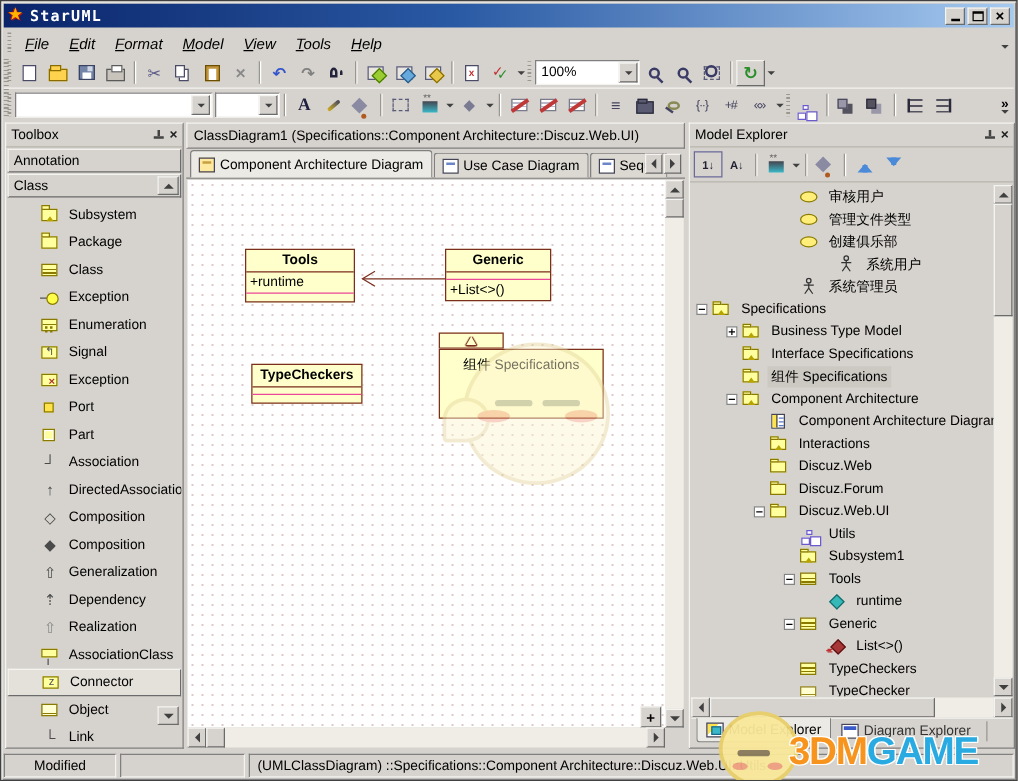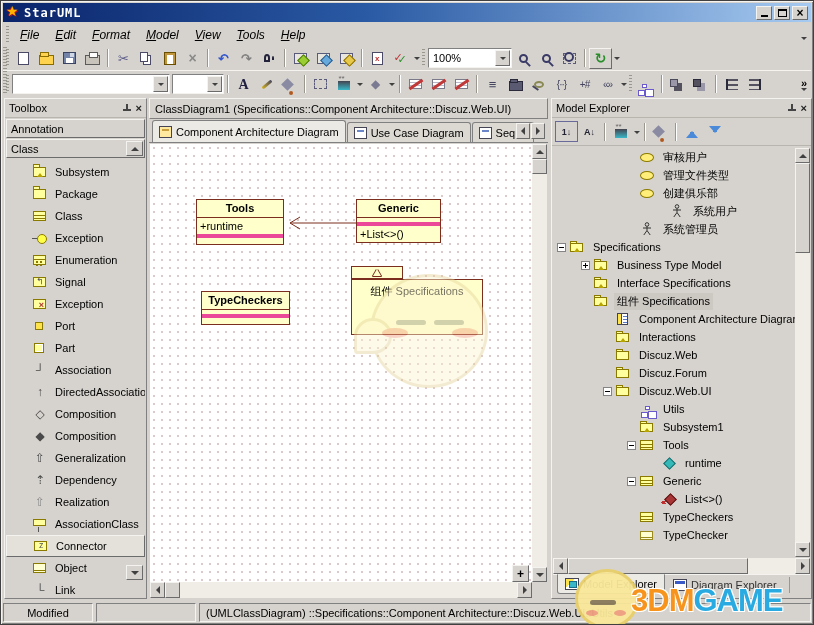--- a/index.html
+++ b/index.html
@@ -167,21 +167,21 @@
   .vthumb{position:absolute;left:0;top:15px;width:15px;height:64px;}
   .vbtm{position:absolute;bottom:0;}
   .hscroll{position:absolute;left:1px;right:16px;bottom:1px;height:16px;background:#efede6;display:flex;}
   .hscroll .sbtn{width:15px;height:16px;flex:none;}
   .hthumb{width:70px;height:16px;}
   .hspace{flex:1;}
   .panbtn{position:absolute;right:19px;bottom:17px;width:17px;height:17px;font-weight:bold;font-size:12px;}
   
   .uml{position:absolute;background:#ffffcc;border:1px solid #7b2e1d;}
   .uml .nm{font-weight:bold;text-align:center;padding:2px 2px 3px;border-bottom:1px solid #7b2e1d;}
-  .uml .cpt{border-bottom:4px solid #ec4899;padding:2px 3px;min-height:6px;}
+  .uml .cpt{border-bottom:1px solid #ec4899;padding:2px 3px;min-height:6px;}
   .uml .cpt:last-child{border-bottom:none;}
   .pkg-tab{position:absolute;background:#ffffcc;border:1px solid #7b2e1d;display:flex;align-items:center;justify-content:center;}
   .pkg-tri{width:0;height:0;border:4px solid transparent;border-bottom:7px solid #ffffcc;position:relative;margin-top:-4px;
      filter:drop-shadow(0 1px 0 #7b2e1d) drop-shadow(1px 0 0 #7b2e1d) drop-shadow(-1px 0 0 #7b2e1d);}
   .pkg-body{position:absolute;background:#ffffcc;border:1px solid #7b2e1d;padding-top:4px;text-align:center;}
   
   .wm-chick{position:absolute;left:206px;top:122px;width:140px;height:130px;opacity:.45;pointer-events:none;z-index:5;}
   .wm-chick .body{position:absolute;left:14px;top:8px;width:118px;height:114px;border-radius:50%;
      background:#fdf5d0;border:3px solid #e6d49a;}
   .wm-chick .wing{position:absolute;left:-2px;top:52px;width:38px;height:36px;border-radius:50% 50% 50% 10%;
@@ -778,20 +778,27 @@
           </span>
           <span class="tlabel">Interface Specifications</span>
         </div>
       <div class="trow sel" style="padding-left:28px">
           <span class="gz hid"></span>
           <span class="ti">
             <span class="ti-sub"></span>
           </span>
           <span class="tlabel">组件 Specifications</span>
         </div>
+      <div class="trow" style="padding-left:28px">
+          <span class="gz"></span>
+          <span class="ti">
+            <span class="ti-sub"></span>
+          </span>
+          <span class="tlabel">Component Architecture</span>
+        </div>
       <div class="trow" style="padding-left:50px">
           <span class="gz hid"></span>
           <span class="ti">
             <span class="ti-diai"></span>
           </span>
           <span class="tlabel">Component Architecture Diagram</span>
         </div>
       <div class="trow" style="padding-left:50px">
           <span class="gz hid"></span>
           <span class="ti">

